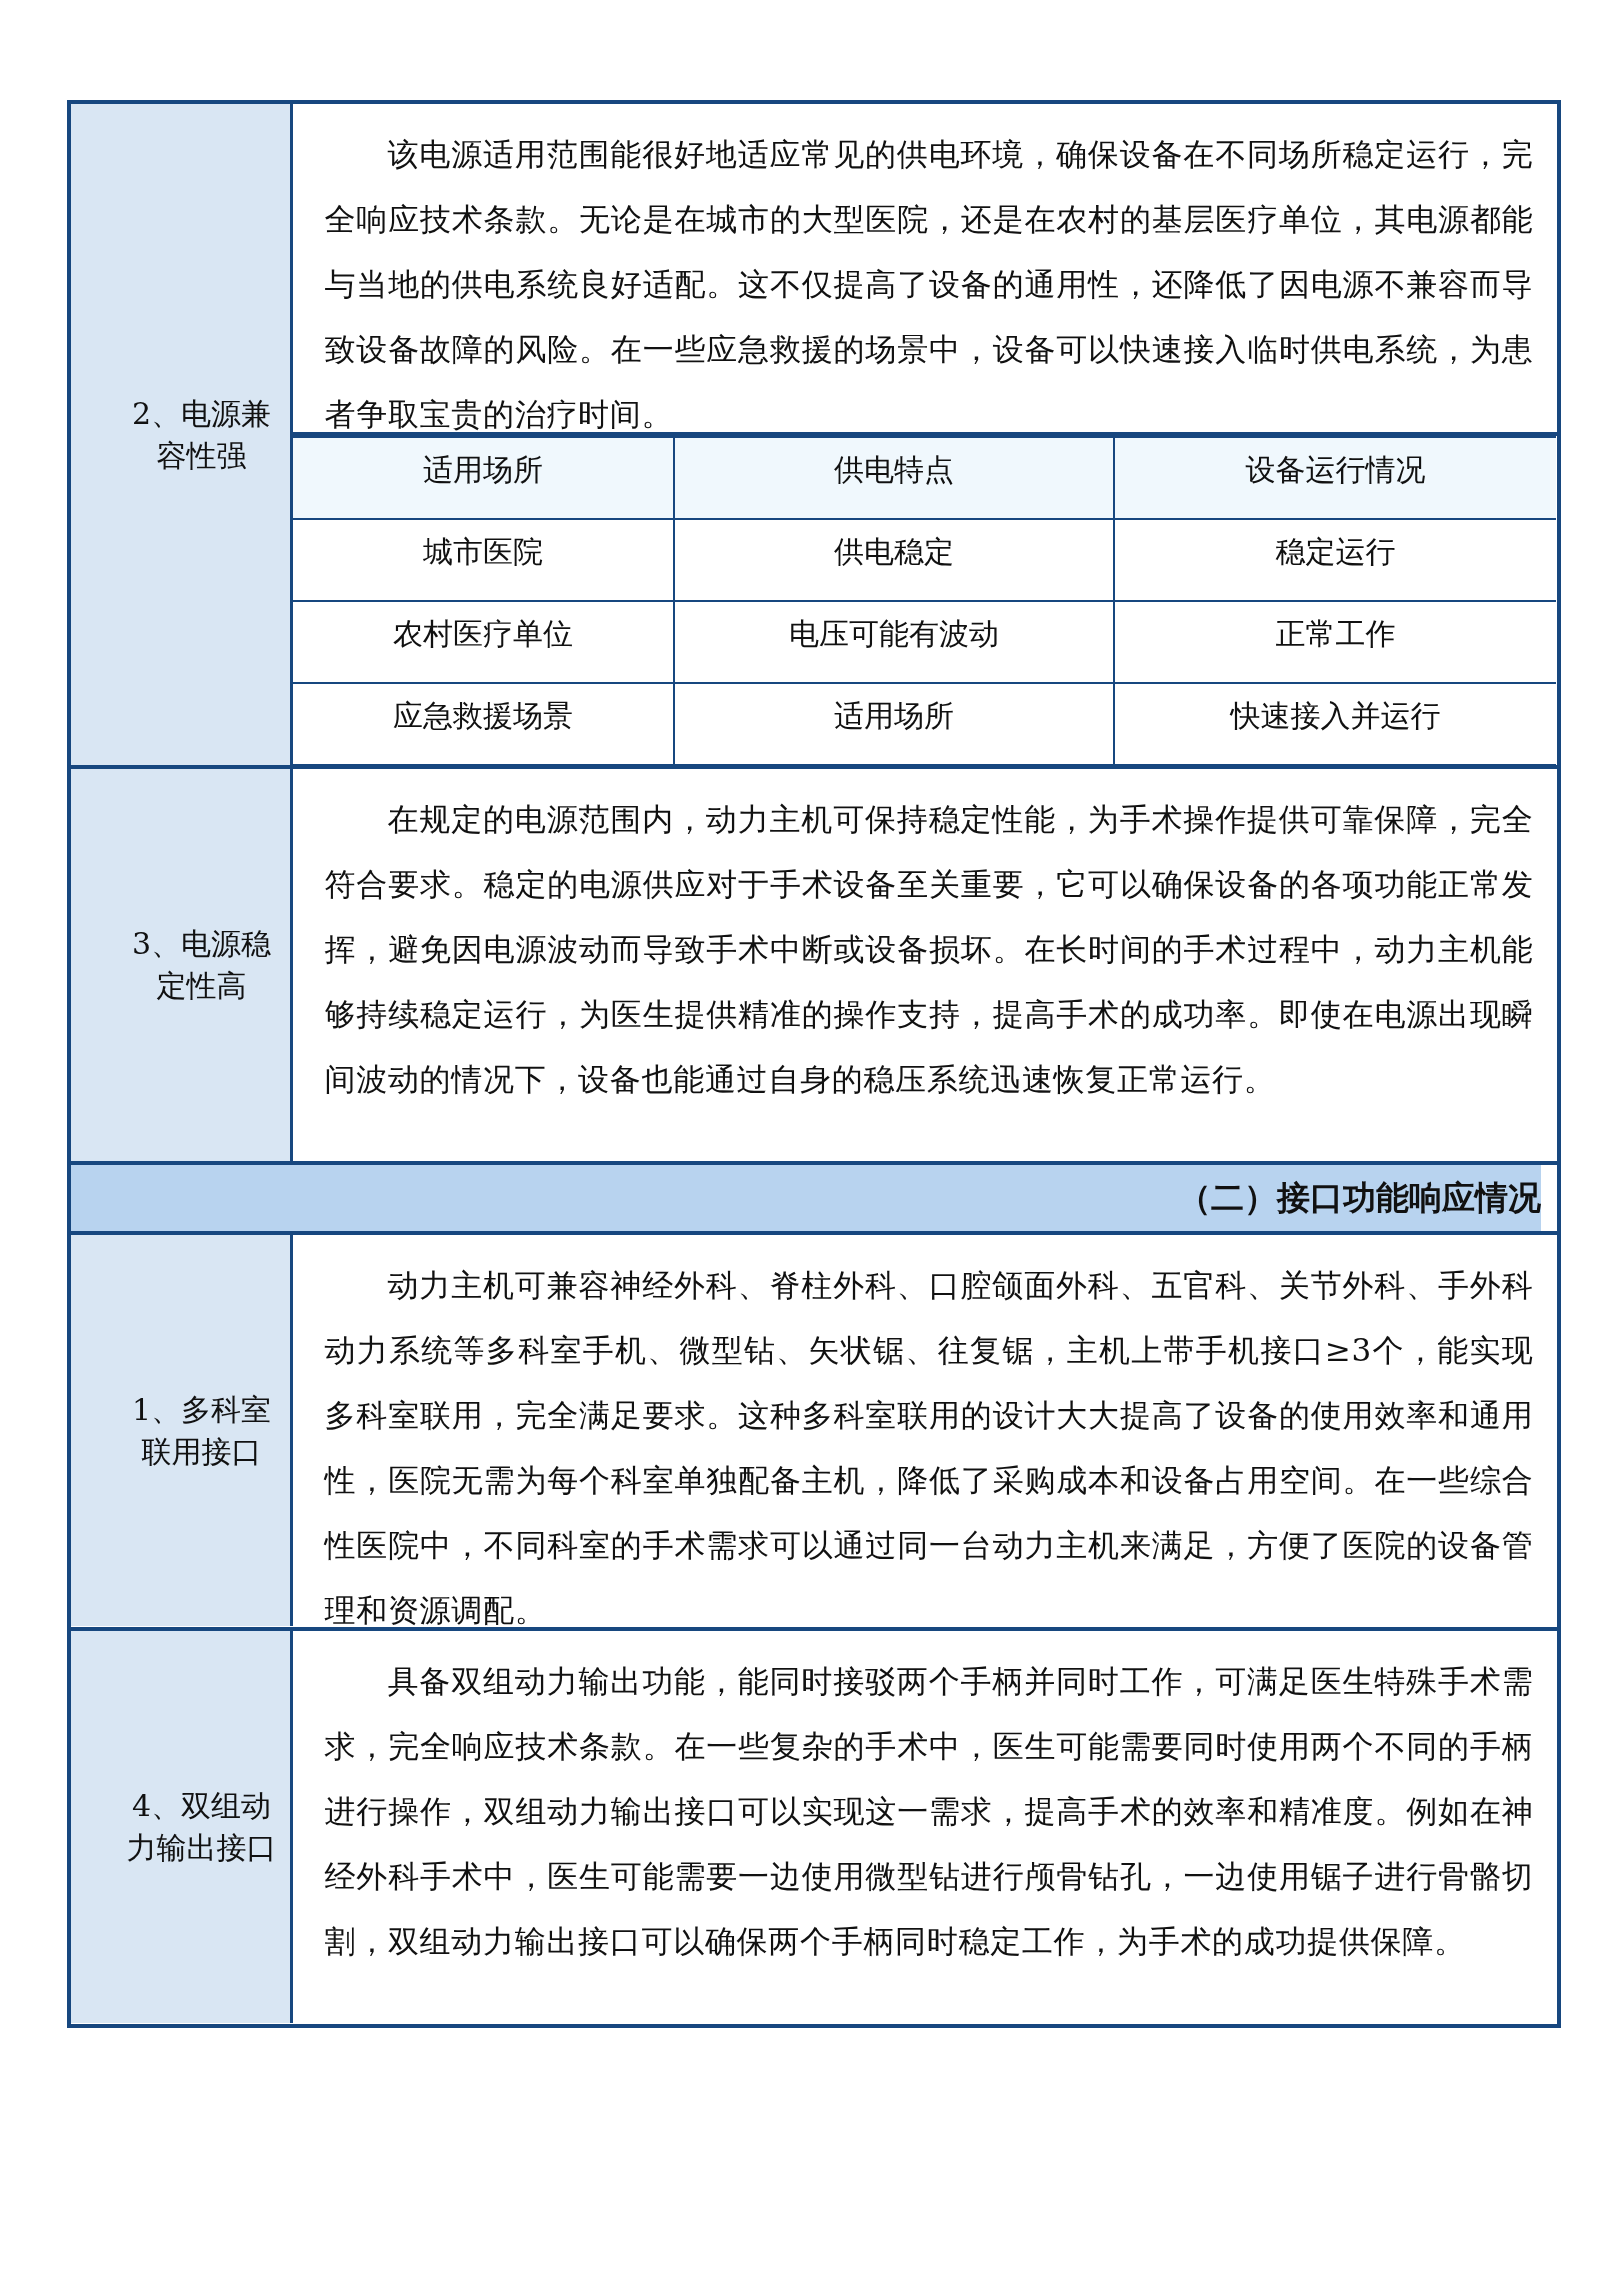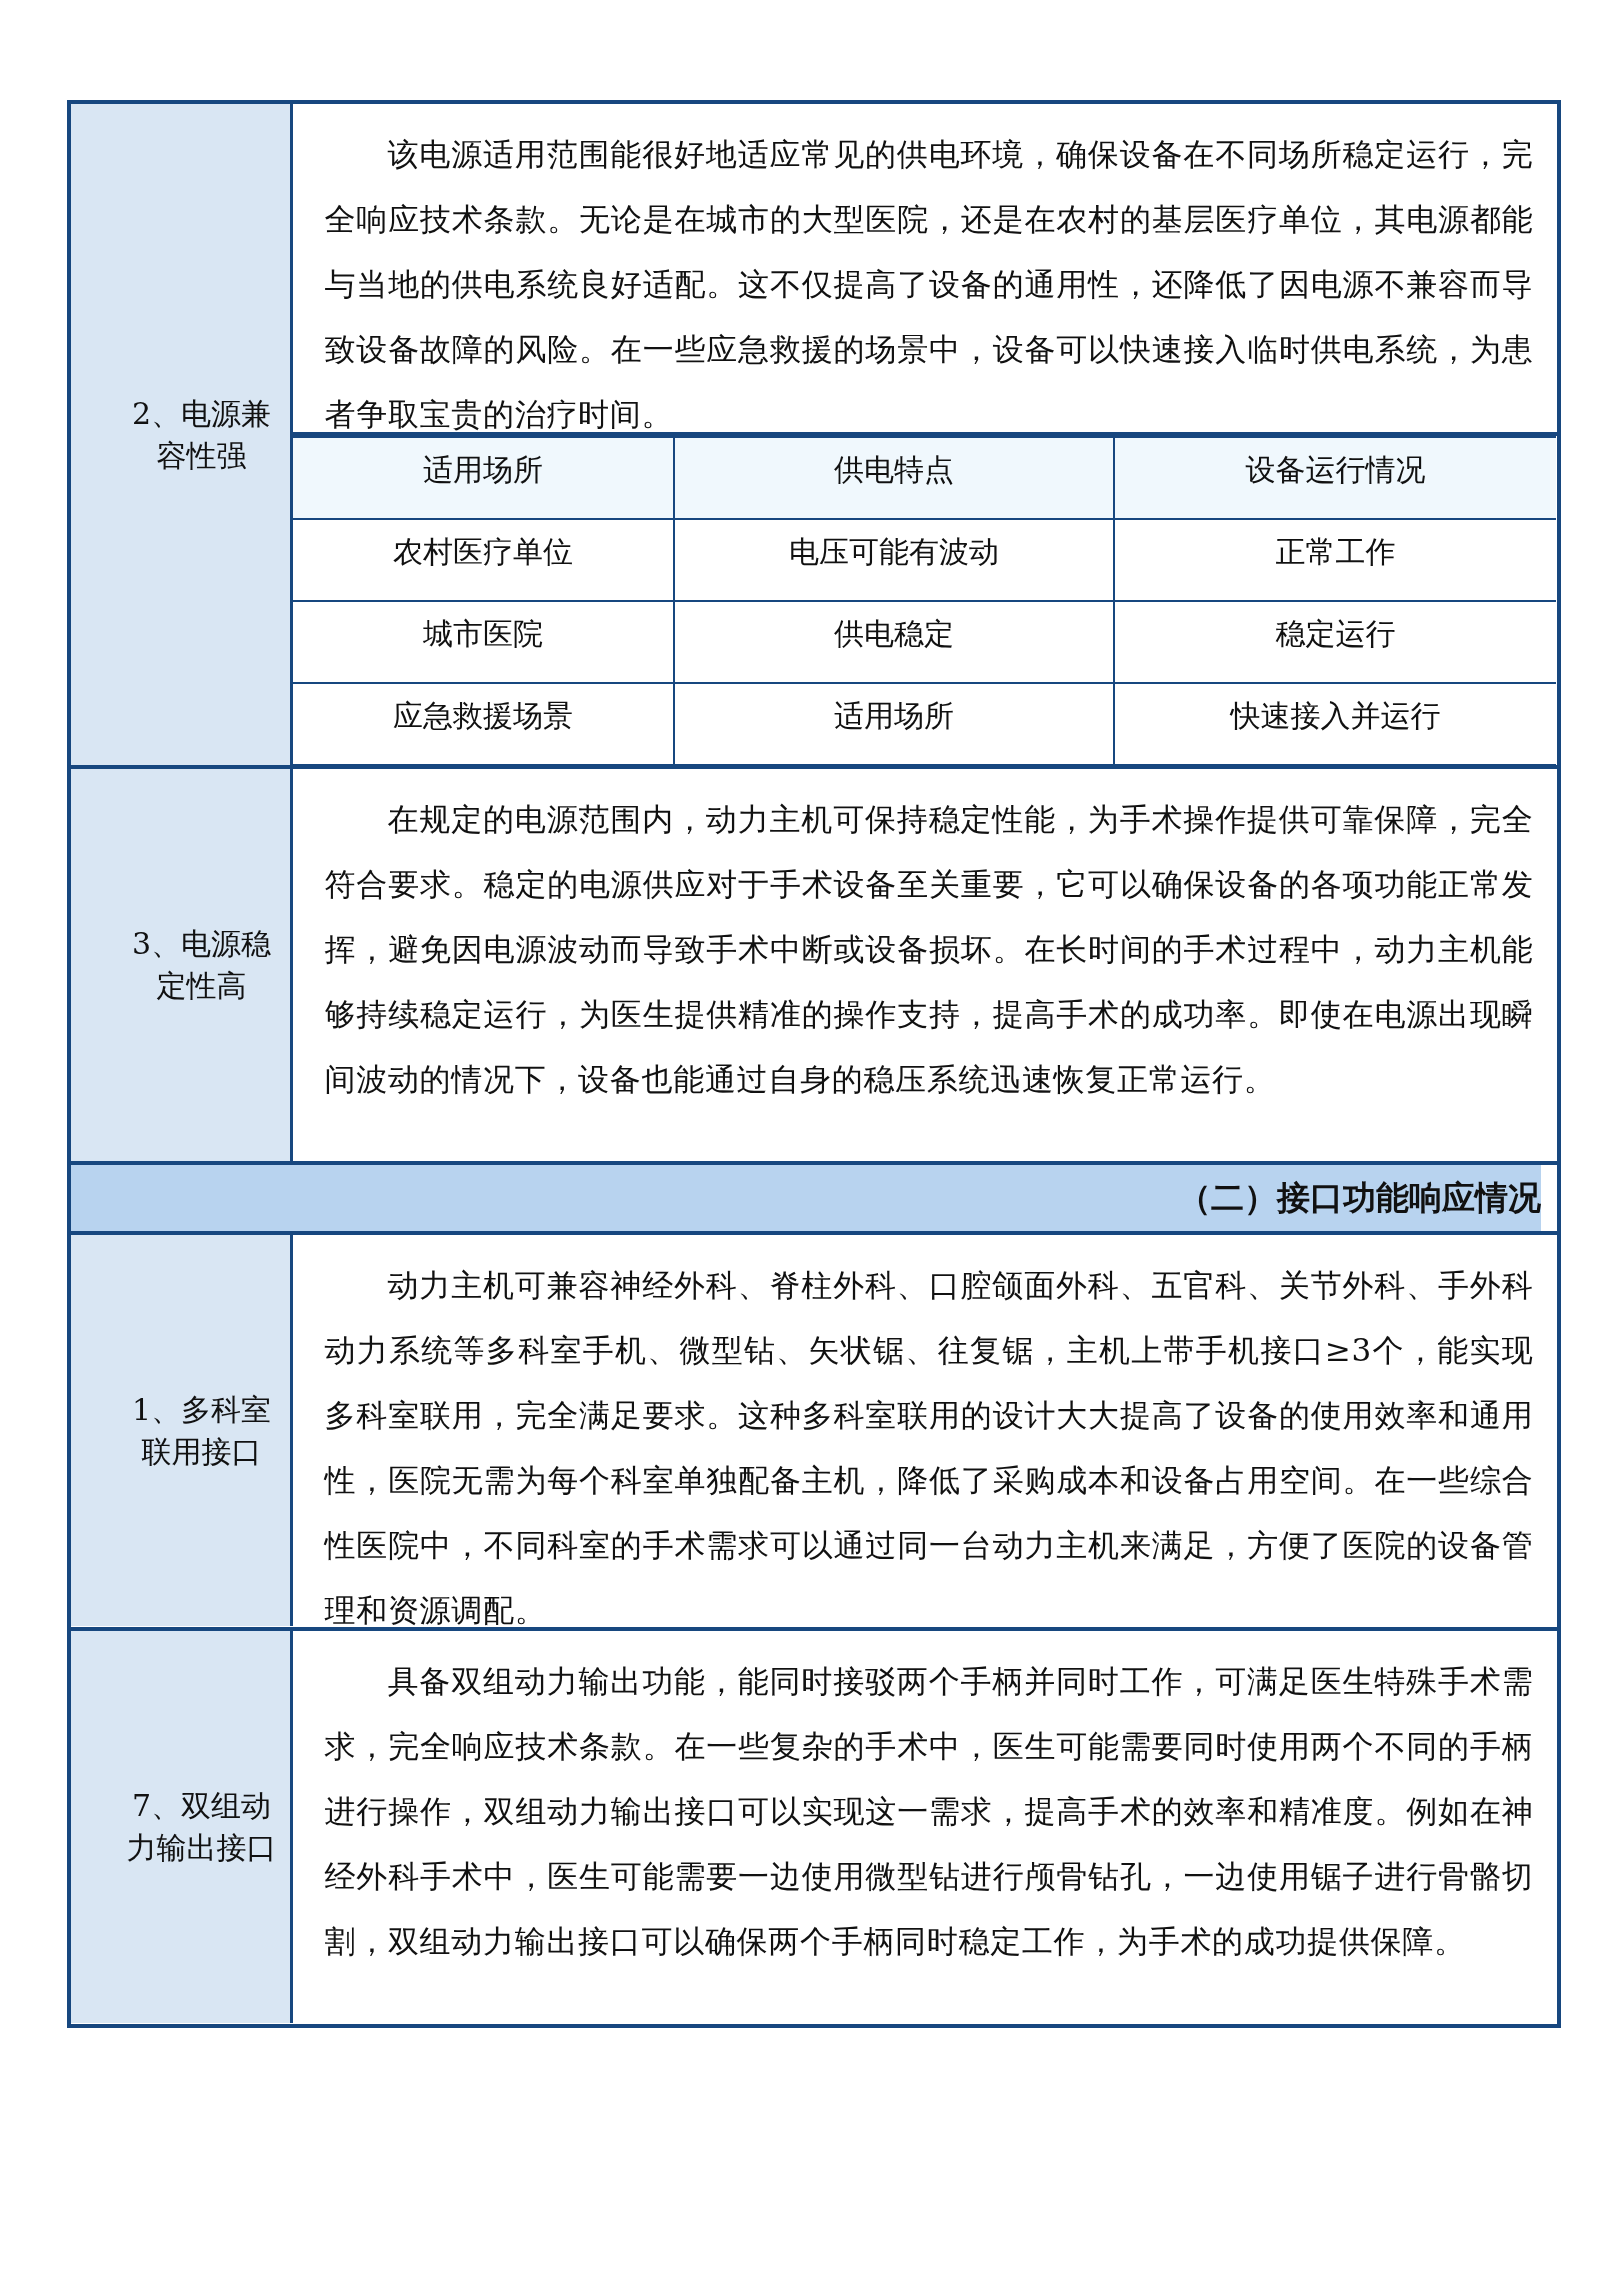--- a/index.html
+++ b/index.html
@@ -46,28 +46,28 @@
           <col style="width:440px">
           <col style="width:442px">
         </colgroup>
       <tbody>
           <tr class="head">
         <td>适用场所</td>
         <td>供电特点</td>
         <td>设备运行情况</td>
       </tr>
       <tr>
+        <td>城市医院</td>
+        <td>供电稳定</td>
+        <td>稳定运行</td>
+      </tr>
+      <tr>
         <td>农村医疗单位</td>
         <td>电压可能有波动</td>
         <td>正常工作</td>
-      </tr>
-      <tr>
-        <td>城市医院</td>
-        <td>供电稳定</td>
-        <td>稳定运行</td>
       </tr>
       <tr>
         <td>应急救援场景</td>
         <td>适用场所</td>
         <td>快速接入并运行</td>
       </tr>
     </tbody>
       </table>
   </div>
 
@@ -96,21 +96,21 @@
     </div>
     <div class="txt">
       <p>动力主机可兼容神经外科、脊柱外科、口腔颌面外科、五官科、关节外科、手外科动力系统等多科室手机、微型钻、矢状锯、往复锯，主机上带手机接口≥3个，能实现多科室联用，完全满足要求。这种多科室联用的设计大大提高了设备的使用效率和通用性，医院无需为每个科室单独配备主机，降低了采购成本和设备占用空间。在一些综合性医院中，不同科室的手术需求可以通过同一台动力主机来满足，方便了医院的设备管理和资源调配。</p>
     </div>
   </div>
 
   <div class="hline" style="top:1523px;"></div>
 
   <div class="row" style="top:1527px; height:392px;">
     <div class="lab">
-      <span>7、双组动力输出接口</span>
+      <span>4、双组动力输出接口</span>
     </div>
     <div class="txt">
       <p>具备双组动力输出功能，能同时接驳两个手柄并同时工作，可满足医生特殊手术需求，完全响应技术条款。在一些复杂的手术中，医生可能需要同时使用两个不同的手柄进行操作，双组动力输出接口可以实现这一需求，提高手术的效率和精准度。例如在神经外科手术中，医生可能需要一边使用微型钻进行颅骨钻孔，一边使用锯子进行骨骼切割，双组动力输出接口可以确保两个手柄同时稳定工作，为手术的成功提供保障。</p>
     </div>
   </div>
 
 </div>
 
 
 </body></html>

